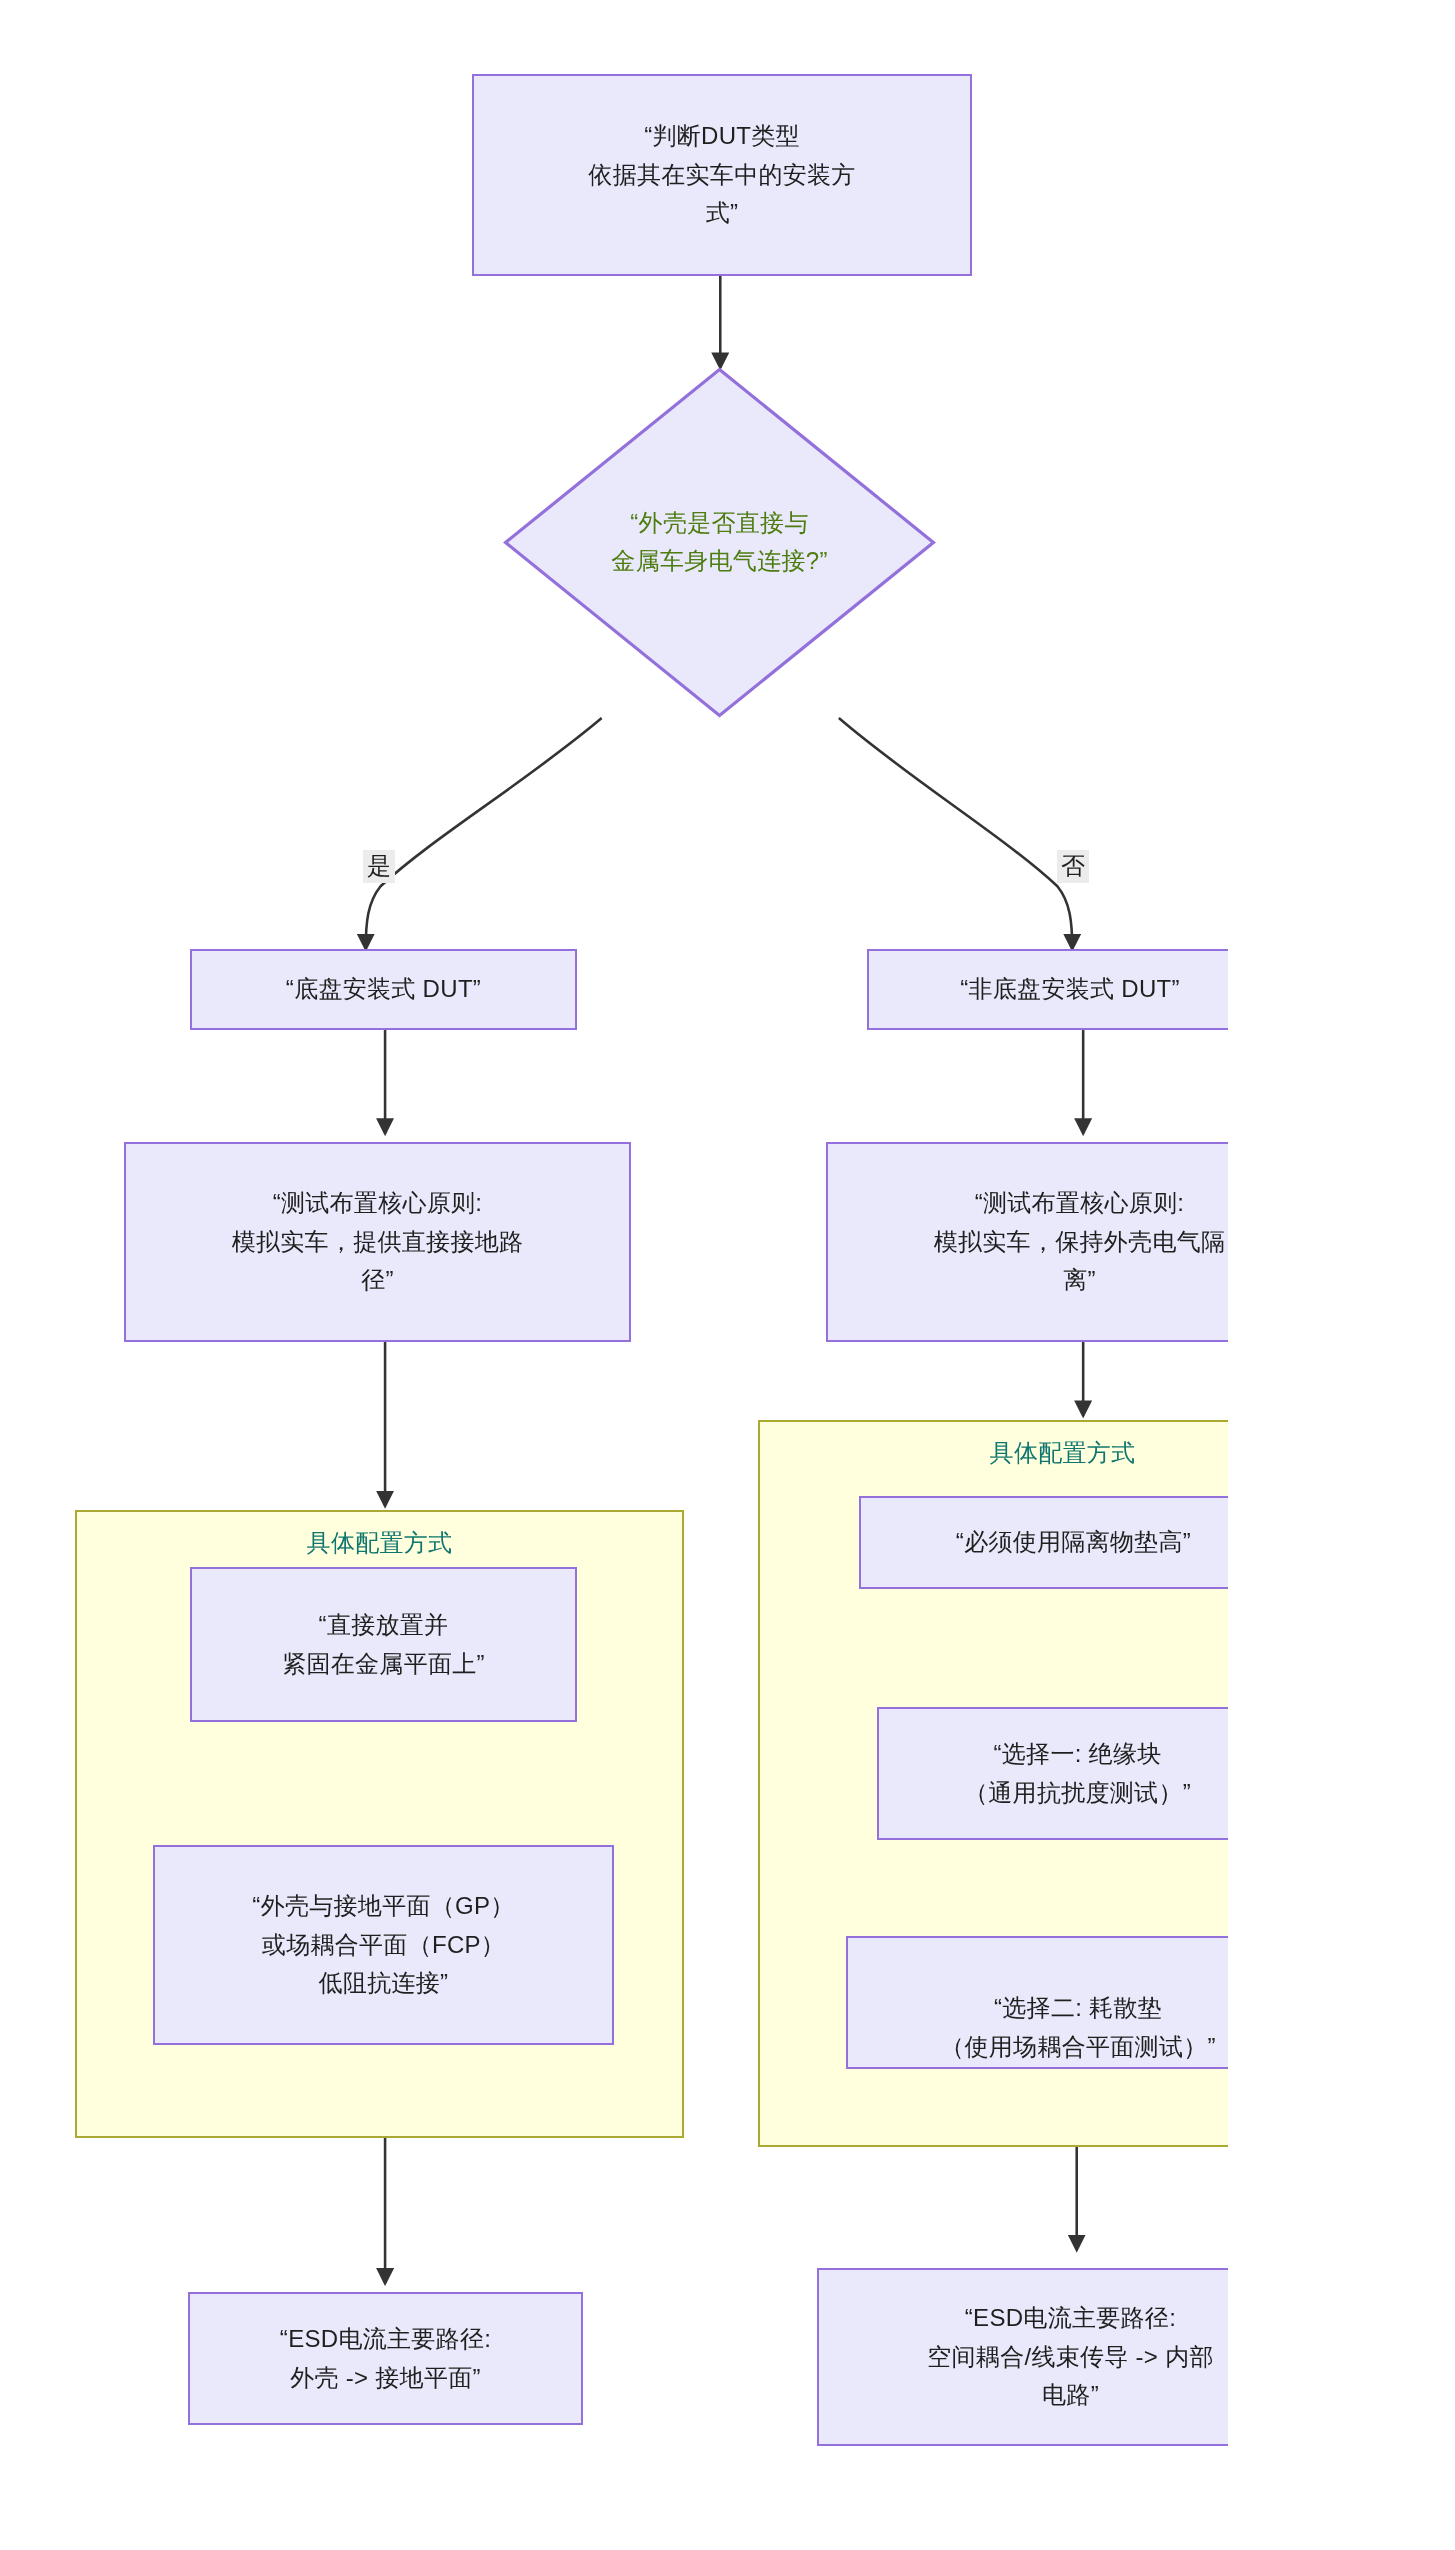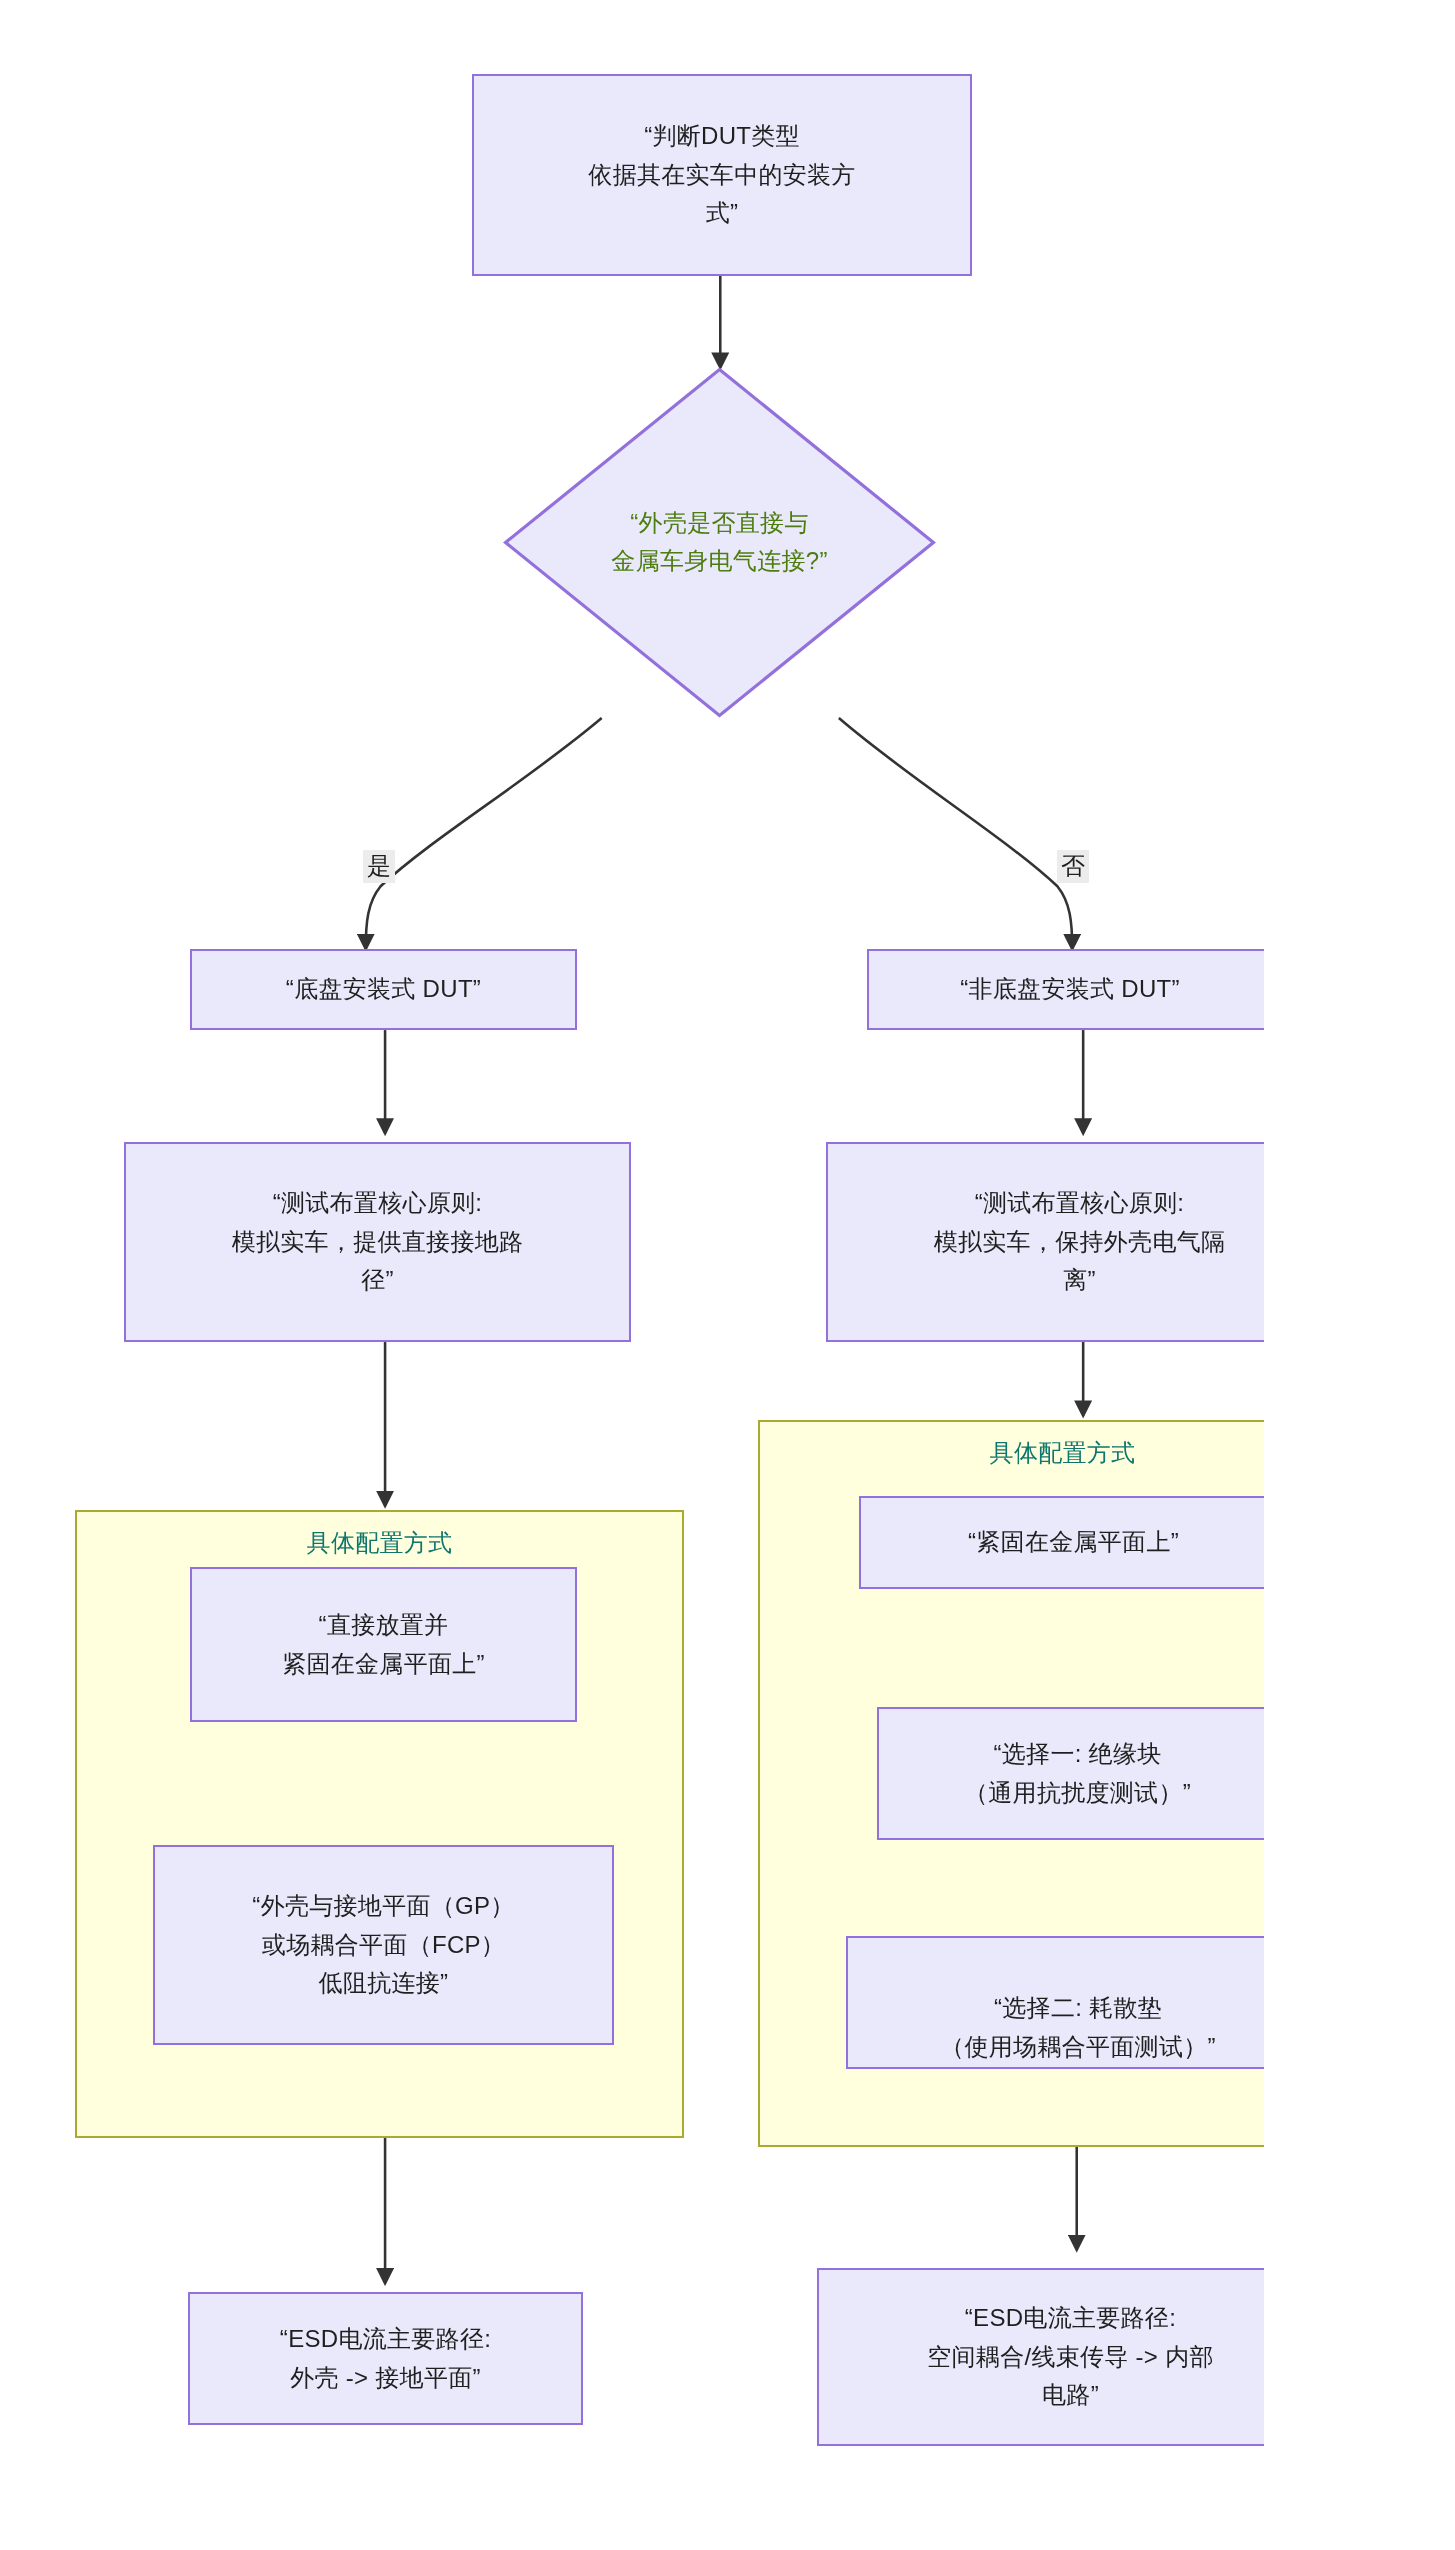--- a/index.html
+++ b/index.html
@@ -9,21 +9,20 @@
   }
   body {
     font-family: "Liberation Sans", "DejaVu Sans", sans-serif;
   }
   #stage {
     position: relative;
     width: 1228px;
     height: 2550px;
     background: #ffffff;
     overflow: hidden;
-    padding-left: 36px;
   }
   #edges {
     position: absolute;
     left: 0; top: 0;
     width: 1456px;
     height: 2550px;
     pointer-events: none;
   }
   .node {
     position: absolute;
@@ -170,21 +169,21 @@
   <div class="node" style="left:153px; top:1845px; width:461px; height:200px;">
     <span>“外壳与接地平面（GP）
 或场耦合平面（FCP）
 低阻抗连接”</span>
   </div>
 
   <div class="cluster" style="left:758px; top:1420px; width:609px; height:727px;"></div>
   <div class="cluster-title" style="left:758px; top:1437px; width:609px;">具体配置方式</div>
 
   <div class="node" style="left:859px; top:1496px; width:429px; height:93px;">
-    <span>“紧固在金属平面上”</span>
+    <span>“必须使用隔离物垫高”</span>
   </div>
 
   <div class="node" style="left:877px; top:1707px; width:401px; height:133px;">
     <span>“选择一: 绝缘块
 （通用抗扰度测试）”</span>
   </div>
 
   <div class="node" style="left:846px; top:1936px; width:464px; height:133px;align-items:flex-end;">
     <span>“选择二: 耗散垫
 （使用场耦合平面测试）”</span>

